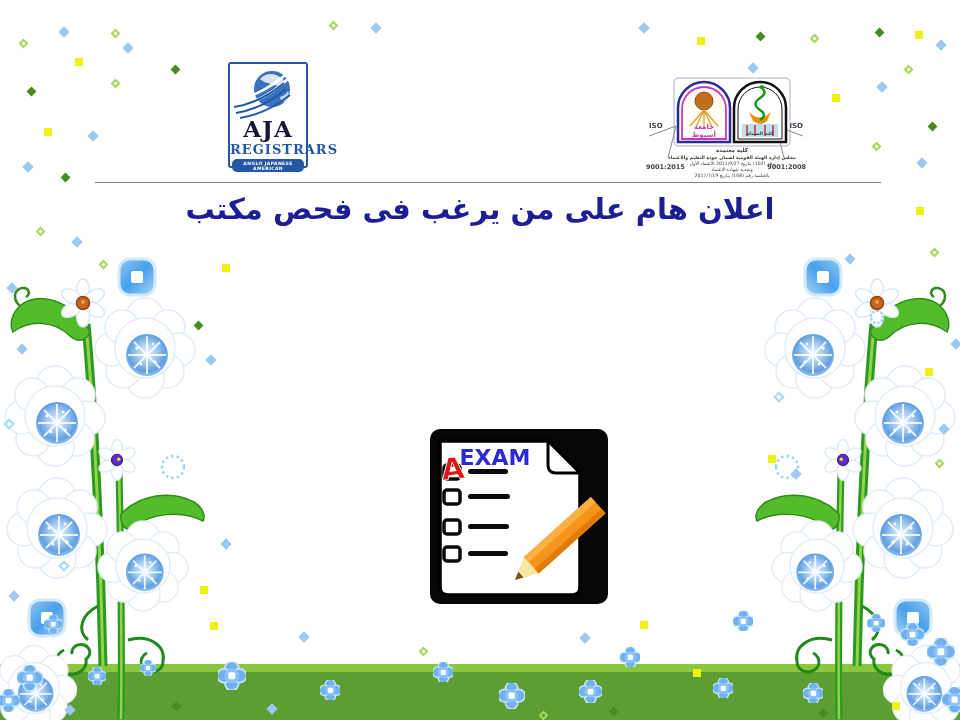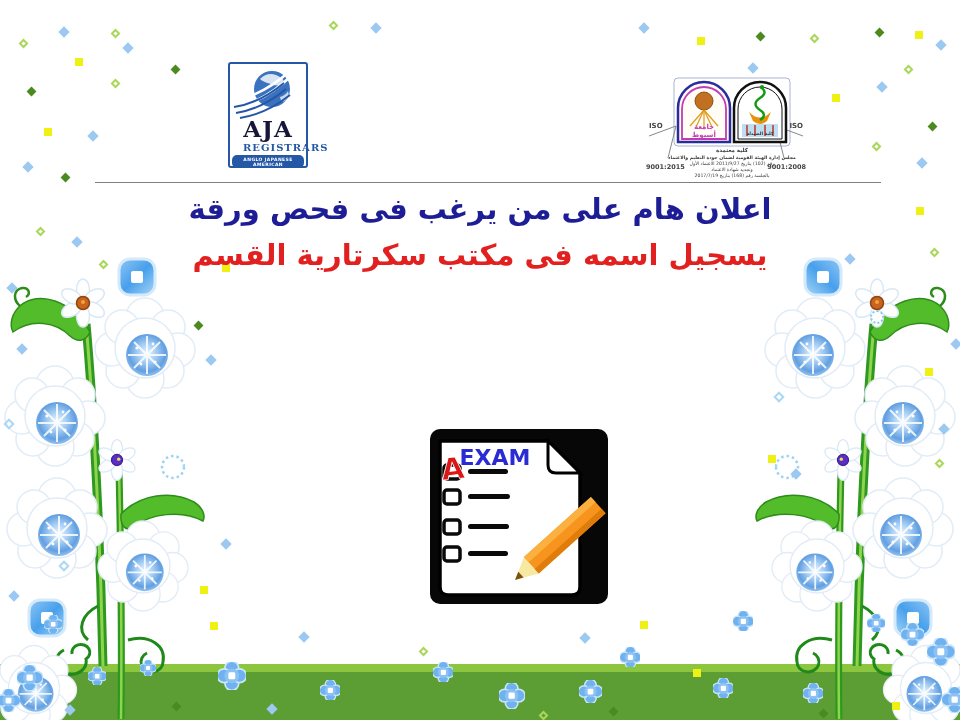--- a/index.html
+++ b/index.html
@@ -16,22 +16,22 @@
   .sp-ys{width:8px;height:8px;background:#EFF013;}
   .sp-br{width:8px;height:8px;border:2px solid #ABD7F6;transform:rotate(45deg);background:transparent;}
   .sp-sn{width:14px;height:14px;border:2px dotted #90C8F2;border-radius:50%;}
   .bloom{position:absolute;}
   .divider{position:absolute;left:95px;top:182px;width:786px;height:1px;background:#7F7F7F;}
   
   .aja{position:absolute;left:228px;top:62px;width:80px;height:106px;background:#ffffff;
        border:2px solid #2458A6;border-radius:3px;text-align:center;}
   .aja-acronym{font-family:"DejaVu Serif",serif;font-weight:bold;font-size:23px;line-height:24px;
        color:#16163A;letter-spacing:1px;margin-top:-2px;}
-  .aja-name{font-family:"DejaVu Serif",serif;font-weight:bold;font-size:10px;color:#2458A6;
-       letter-spacing:1px;margin-top:1px;padding-left:13px;}
+  .aja-name{font-family:"DejaVu Serif",serif;font-weight:bold;font-size:13px;color:#2458A6;
+       letter-spacing:1px;margin-top:1px;}
   .aja-tagline{margin:2px auto 0;width:72px;background:#2458A6;color:#ffffff;border-radius:5px;
        font-size:4.5px;font-weight:bold;letter-spacing:0.4px;padding:1.5px 0;}
   
   .college{position:absolute;left:646px;top:76px;width:160px;height:104px;}
   
   .announcement{position:absolute;left:20px;top:186px;width:920px;text-align:center;direction:rtl;}
   .ann-line{font-weight:bold;font-size:29px;line-height:46px;white-space:nowrap;}
   
   .exam{position:absolute;left:430px;top:429px;width:178px;height:175px;}
 </style>
@@ -489,22 +489,21 @@
     <g text-anchor="middle" fill="#3A3A3A">
       <text x="86" y="76" font-size="5.5" font-weight="bold">كلية معتمدة</text>
       <text x="86" y="83" font-size="4.6" font-weight="bold">مجلس إدارة الهيئة القومية لضمان جودة التعليم والاعتماد</text>
       <text x="86" y="89" font-size="4.6">رقم (102) بتاريخ 2011/9/27 الاعتماد الأول</text>
       <text x="86" y="95" font-size="4.6">وتجديد شهادة الاعتماد</text>
       <text x="86" y="101" font-size="4.6">بالجلسة رقم (168) بتاريخ 2017/7/19</text>
     </g>
   </svg>
 
   <div class="announcement" dir="rtl">
-    <div class="ann-line" style="color: rgb(29, 29, 150);">اعلان هام على من يرغب فى فحص ورقة</div>
-    <div class="ann-line" style="color: rgb(226, 32, 32);">يسجيل اسمه فى مكتب سكرتارية القسم</div>
+    <div class="ann-line" style="color: rgb(29, 29, 150);">اعلان هام على من يرغب فى فحص مكتب</div>
   </div>
 
   <svg class="exam" viewBox="0 0 178 175" font-family="DejaVu Sans, sans-serif">
     <rect x="0" y="0" width="178" height="175" rx="10" fill="#070707"></rect>
     <path d="M10,12 H118 L150,44 V158 Q150,166 142,166 H18 Q10,166 10,158 Z" fill="#FFFFFF" stroke="#000000" stroke-width="3.5"></path>
     <path d="M118,12 L150,44 H126 Q118,44 118,36 Z" fill="#FFFFFF" stroke="#000000" stroke-width="3"></path>
     <text x="65" y="36" font-size="22" font-weight="bold" text-anchor="middle" fill="#2B2BD6">EXAM</text>
     <g fill="#FFFFFF" stroke="#0A0A0A" stroke-width="3.5">
       <rect x="14" y="36" width="16" height="14" rx="3"></rect>
       <rect x="14" y="61" width="16" height="14" rx="3"></rect>

